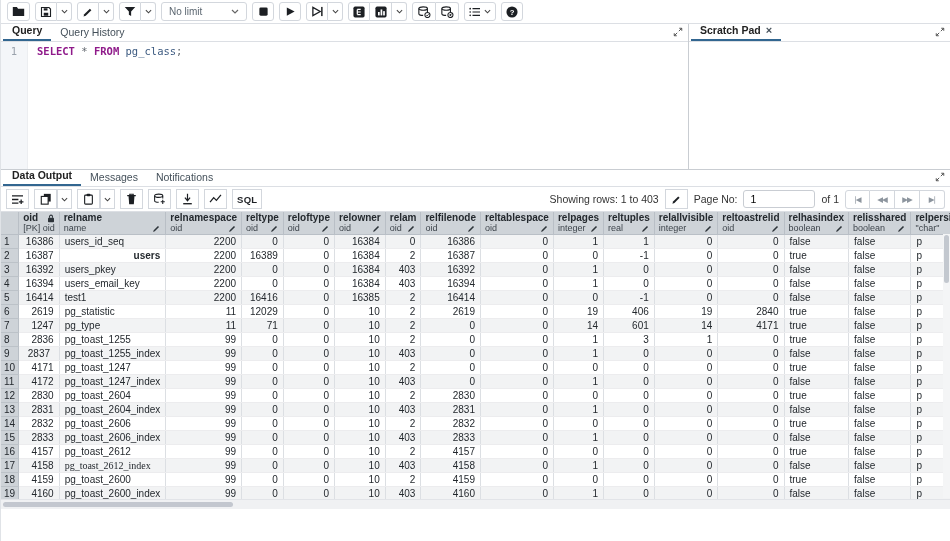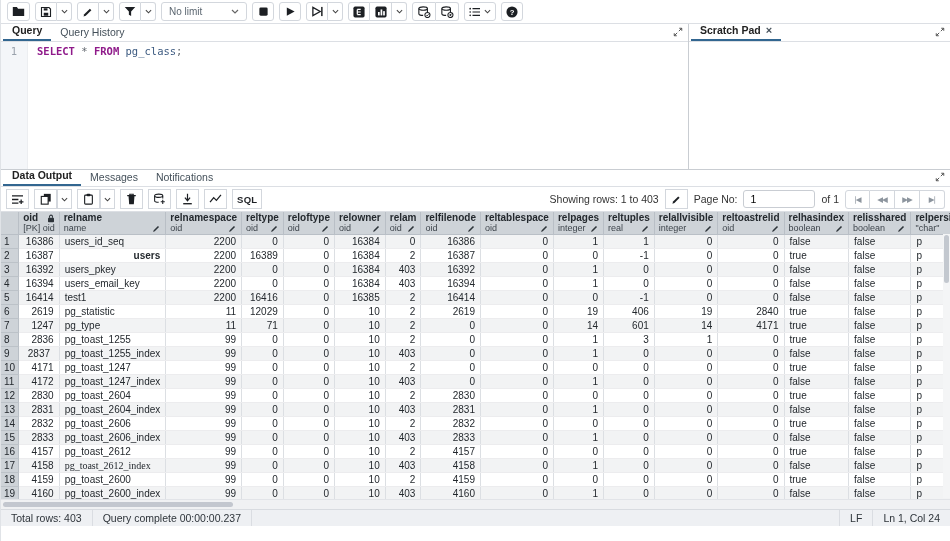--- a/index.html
+++ b/index.html
@@ -1027,22 +1027,14 @@
         </tbody>
     </table>
     <div class="vscroll">
         <div class="thumb"></div>
       </div>
   </div>
   <div class="hscroll">
       <div class="thumb"></div>
     </div>
 
-  <div class="status-bar">
-    <div class="sseg">Total rows: 403</div>
-    <div class="sseg">Query complete 00:00:00.237</div>
-    <div class="sright">
-      <div class="sseg">LF</div>
-      <div class="sseg">Ln 1, Col 24</div>
-    </div>
-  </div>
 
 </div>
 
 </body></html>

